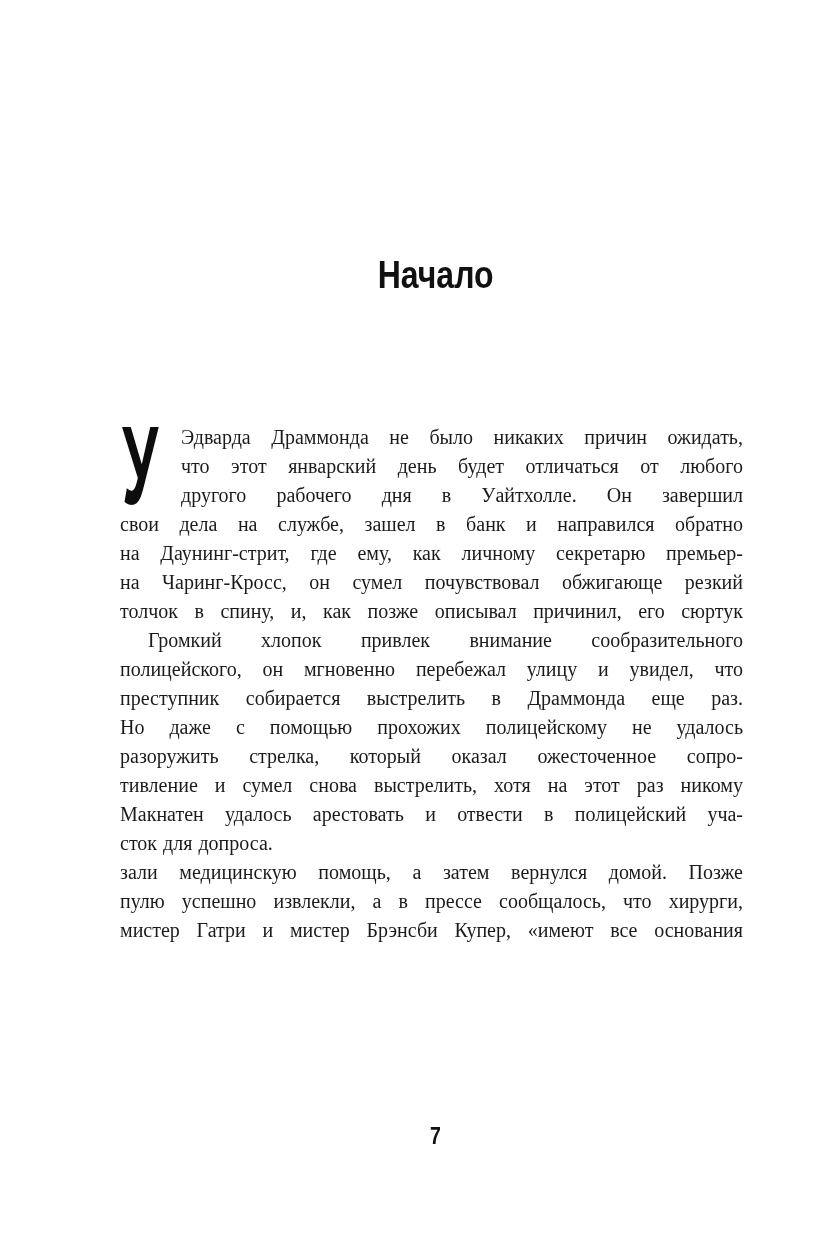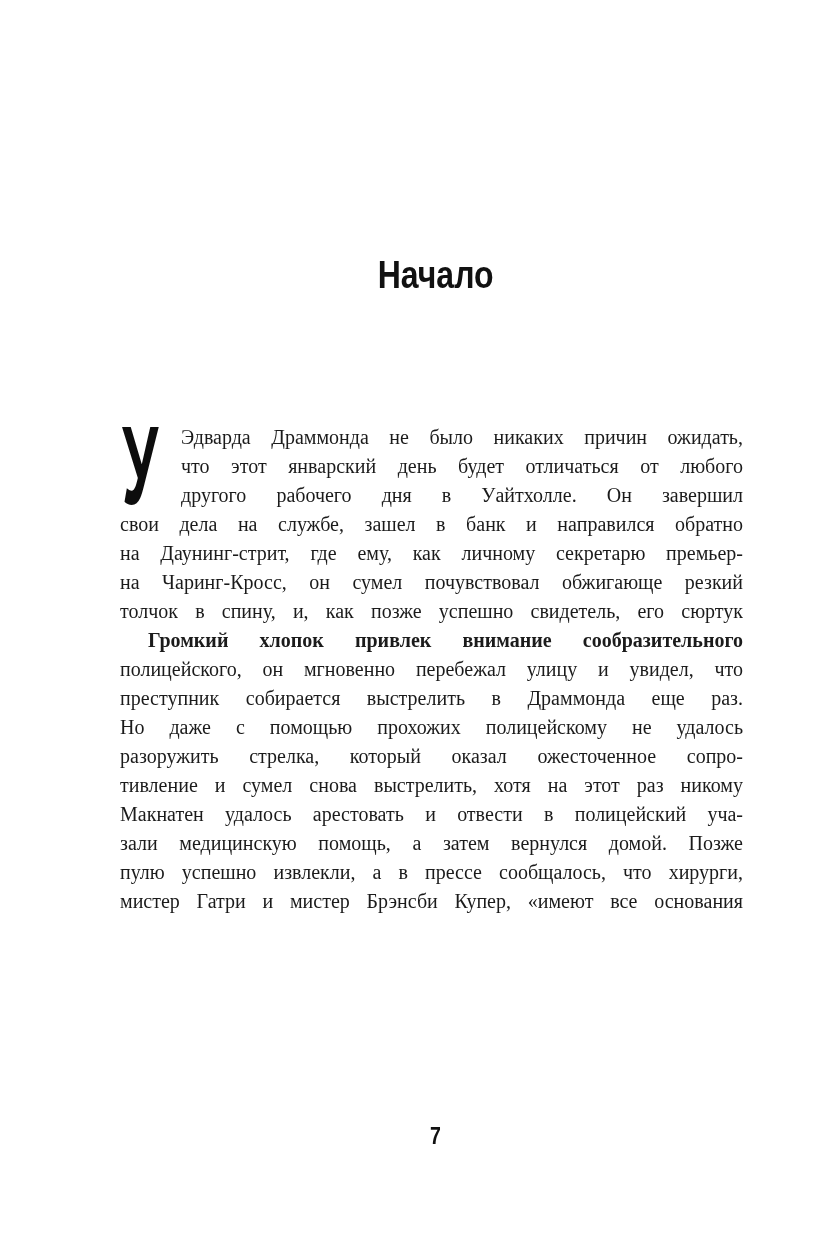--- a/index.html
+++ b/index.html
@@ -51,21 +51,20 @@
   .line {
     text-align: justify;
     text-align-last: justify;
     word-spacing: 1px;
   }
   .line.endline {
     text-align-last: left;
   }
   .line.indent {
     text-indent: 28px;
-    font-weight: bold;
   }
   .dropcap {
     float: left;
     position: relative;
     width: 42px;
     height: 80px;
     margin: 4px 17px 0 2px;
   }
   .dropcap-glyph {
     position: absolute;
@@ -111,30 +110,31 @@
       <div class="para">
         <span class="dropcap">
           <span class="dropcap-glyph">У</span>
         </span>
         <div class="line">Эдварда Драммонда не было никаких причин ожидать,</div>
         <div class="line">что этот январский день будет отличаться от любого</div>
         <div class="line">другого рабочего дня в Уайтхолле. Он завершил</div>
         <div class="line">свои дела на службе, зашел в банк и направился обратно</div>
         <div class="line">на Даунинг-стрит, где ему, как личному секретарю премьер-</div>
         <div class="line">на Чаринг-Кросс, он сумел почувствовал обжигающе резкий</div>
-        <div class="line">толчок в спину, и, как позже успешно свидетель, его сюртук</div>
+        <div class="line">толчок в спину, и, как позже описывал причинил, его сюртук</div>
       </div>
       <div class="para">
         <div class="line indent">Громкий хлопок привлек внимание сообразительного</div>
         <div class="line">полицейского, он мгновенно перебежал улицу и увидел, что</div>
         <div class="line">преступник собирается выстрелить в Драммонда еще раз.</div>
         <div class="line">Но даже с помощью прохожих полицейскому не удалось</div>
         <div class="line">разоружить стрелка, который оказал ожесточенное сопро-</div>
         <div class="line">тивление и сумел снова выстрелить, хотя на этот раз никому</div>
         <div class="line">Макнатен удалось арестовать и отвести в полицейский уча-</div>
+        <div class="line endline">сток для допроса.</div>
       </div>
       <div class="para">
         <div class="line">зали медицинскую помощь, а затем вернулся домой. Позже</div>
         <div class="line">пулю успешно извлекли, а в прессе сообщалось, что хирурги,</div>
         <div class="line">мистер Гатри и мистер Брэнсби Купер, «имеют все основания</div>
       </div>
     </div>
 
   <div class="page-number">
     <span class="condensed">7</span>

